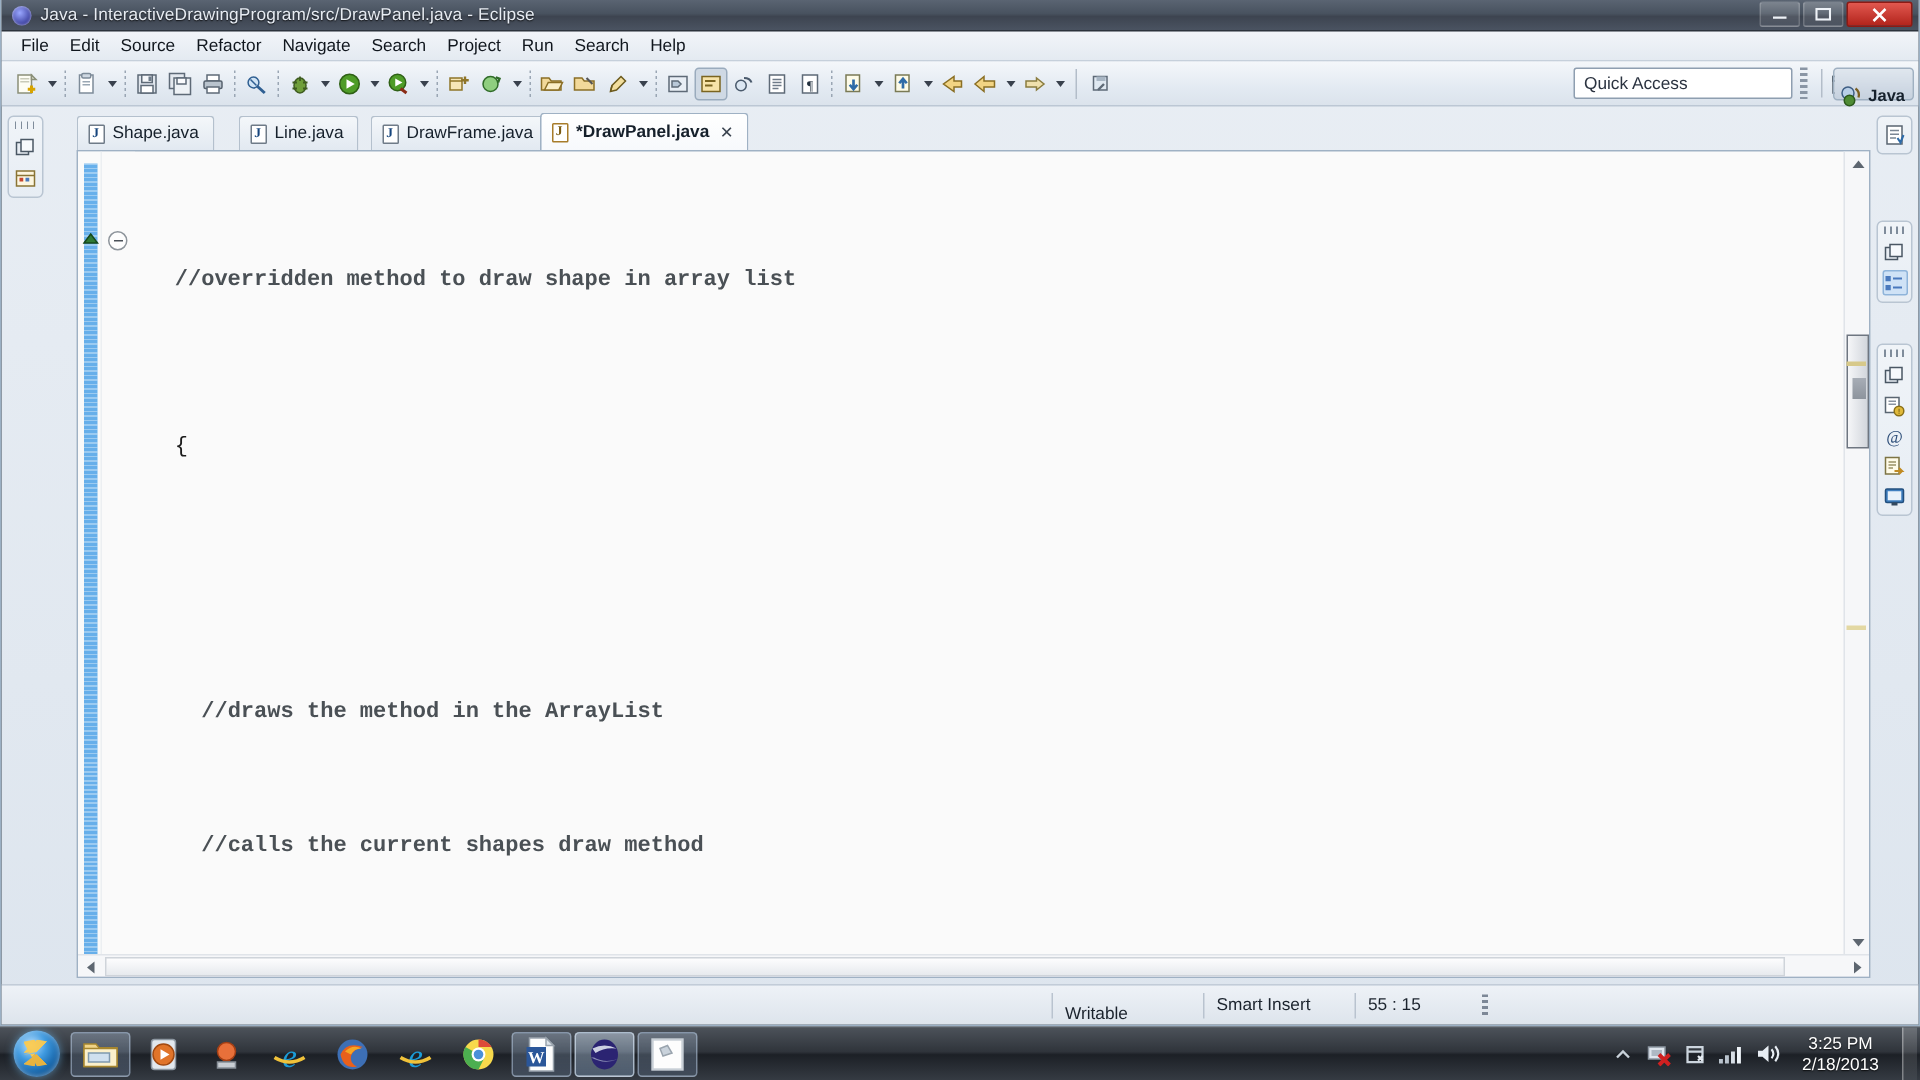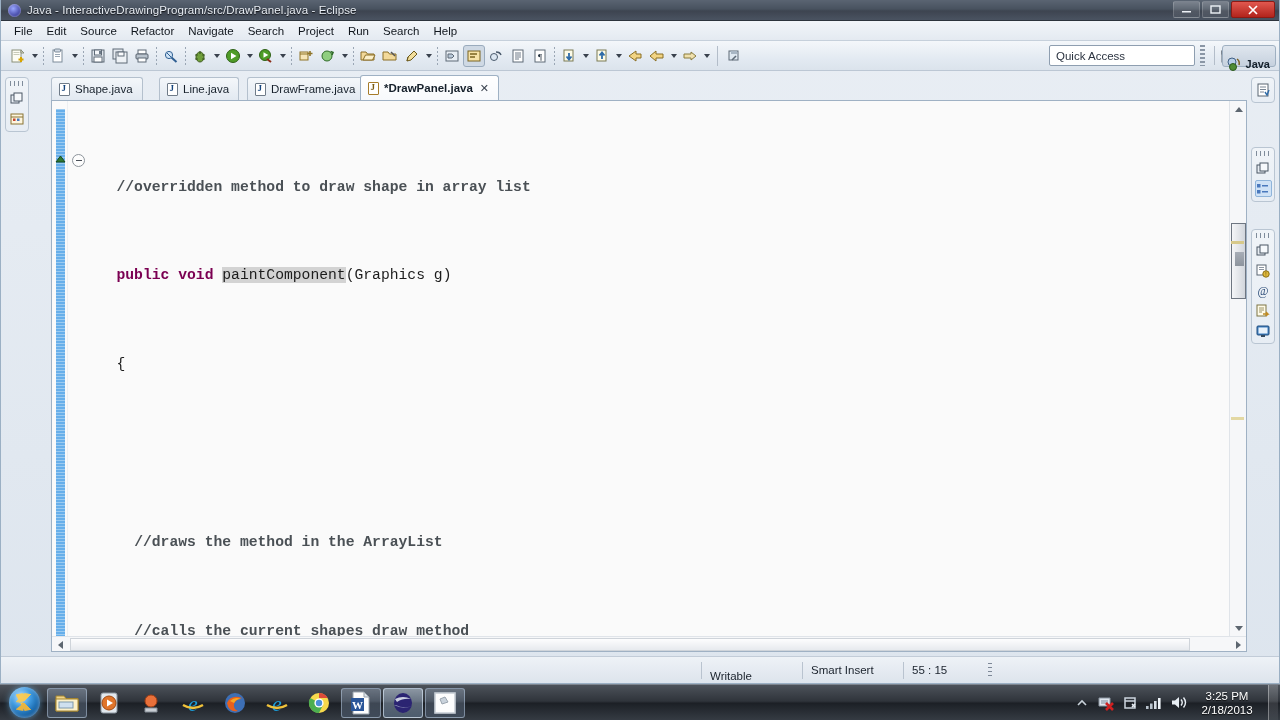--- a/index.html
+++ b/index.html
@@ -661,21 +661,20 @@
         </div>
 
         <div id="fold-ruler">
           <div id="fold-icon"></div>
         </div>
 
         <div id="code">
           
           <div class="ln" style="padding-left: 26.49px;"><span class="cm">//overridden method to draw shape in array list</span></div>
           
-          <div class="ln" style="padding-left: 26.49px;"><span class="kw">public </span><span class="kw">void </span><span class="occur">paintComponent</span><span>(Graphics g)</span></div>
           
           <div class="ln" style="padding-left: 26.49px;"><span>{</span></div>
           
           <div class="ln" style="padding-left: 0px;"></div>
           
           <div class="ln" style="padding-left: 44.15px;"><span class="cm">//draws the method in the ArrayList</span></div>
           
           <div class="ln" style="padding-left: 44.15px;"><span class="cm">//calls the current shapes draw method</span></div>
           
           

